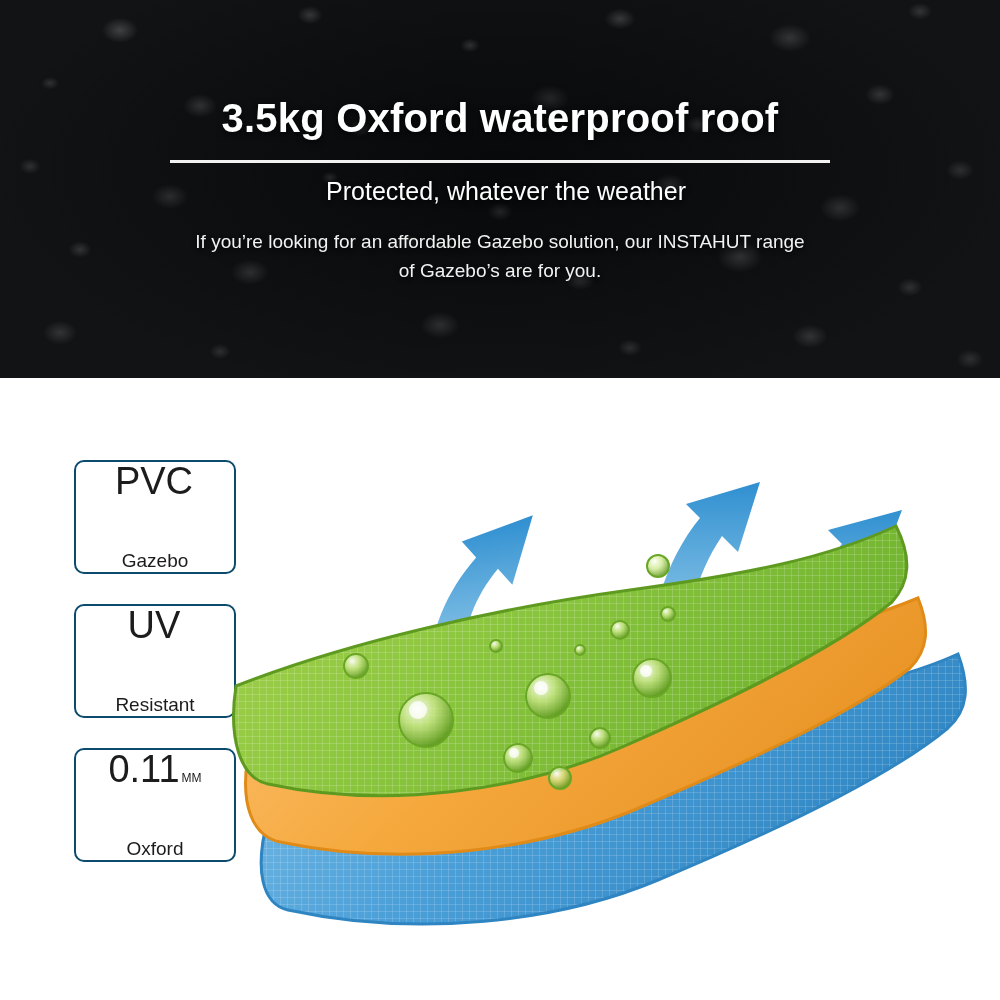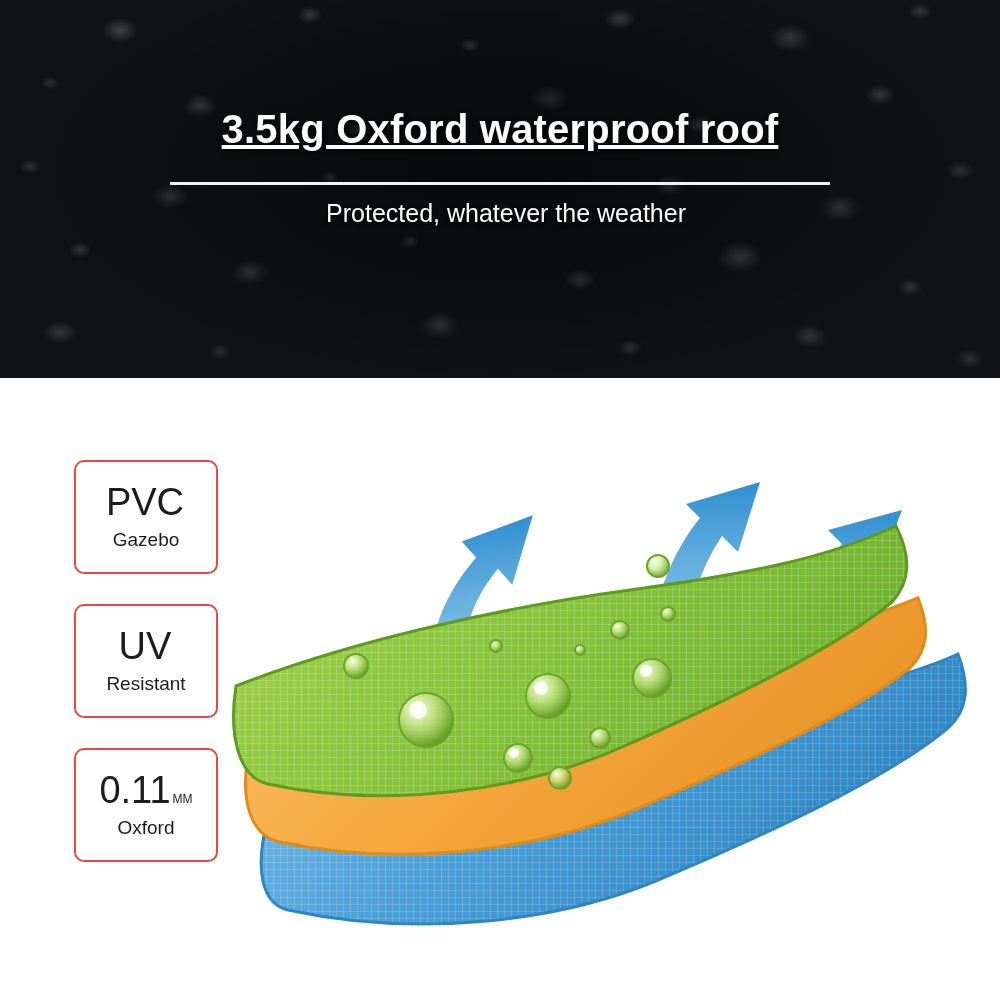--- a/index.html
+++ b/index.html
@@ -70,23 +70,22 @@
     align-items: center;
     padding-top: 94px;
     box-sizing: border-box;
   }
   .hero-title {
     color: #ffffff;
     font-size: 40px;
     font-weight: 700;
     letter-spacing: .2px;
     text-shadow: 0 2px 6px rgba(0,0,0,.8);
-    margin: 12px;
+    margin: 1px;
     line-height: 1.15;
-    text-decoration: underline;
   }
   .hero-rule {
     width: 660px;
     height: 3px;
     background: #ffffff;
     margin: 18px 0 14px 0;
     opacity: .95;
   }
   .hero-sub {
     color: #ffffff;
@@ -116,28 +115,28 @@
   
   .feature-boxes {
     position: absolute;
     left: 74px;
     top: 82px;
     display: flex;
     flex-direction: column;
     gap: 30px;
   }
   .feature-box {
-    width: 144px;
+    width: 162px;
     height: 114px;
-    border: 2px solid #ef4444;
+    border: 2px solid #0c4a6e;
     border-radius: 10px;
     display: flex;
     flex-direction: column;
     align-items: center;
-    justify-content: center;
+    justify-content: space-between;
     box-sizing: border-box;
     background: #ffffff;
   }
   .feature-main {
     font-size: 38px;
     color: #1c1c1c;
     line-height: 1;
     font-weight: 400;
     display: flex;
     align-items: baseline;
@@ -164,20 +163,21 @@
 </style>
 </head>
 <body>
 
 <div class="hero">
   <div class="hero-texture"></div>
   <div class="hero-content">
     <h1 class="hero-title">3.5kg Oxford waterproof roof</h1>
     <div class="hero-rule"></div>
     <h2 class="hero-sub">Protected, whatever the weather</h2>
+    <p class="hero-desc">If you’re looking for an affordable Gazebo solution, our INSTAHUT range of Gazebo’s are for you.</p>
   </div>
 </div>
 
 <div class="panel">
 
   <div class="feature-boxes">
 
     <div class="feature-box">
       <div class="feature-main">
         <span>PVC</span>

